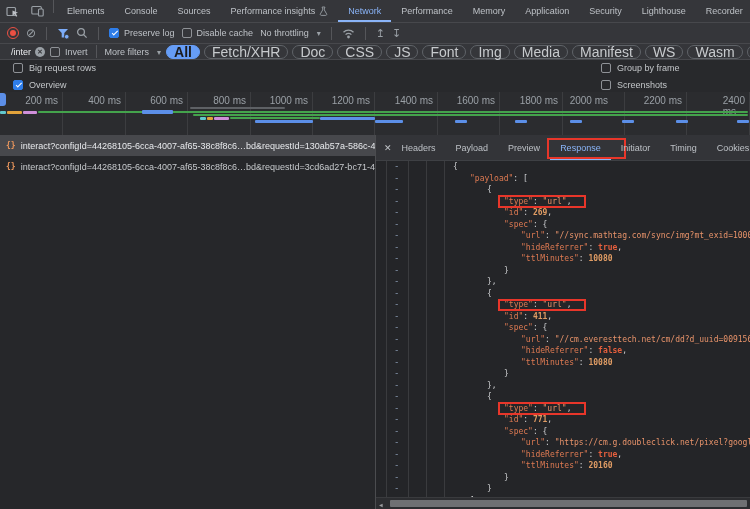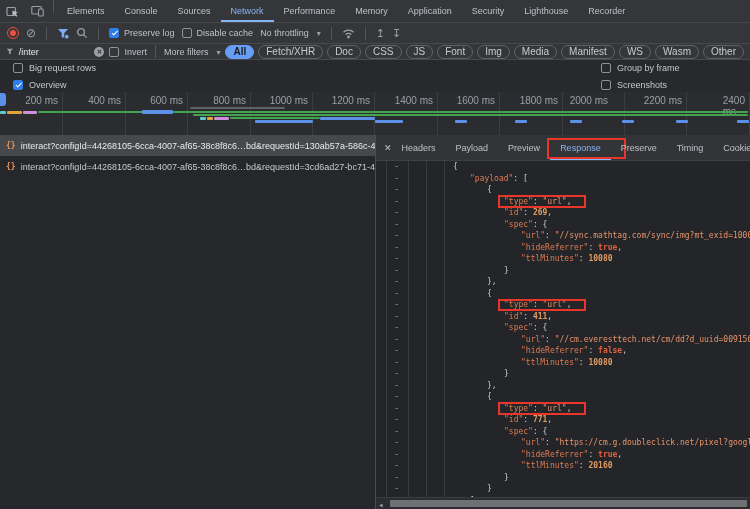--- a/index.html
+++ b/index.html
@@ -26,21 +26,21 @@
   .cb{width:10px;height:10px;border:1px solid #8f9297;border-radius:2px;box-sizing:border-box;flex:none;position:relative;background:transparent}
   .cb.checked{background:var(--cb);border-color:var(--cb)}
   .cb.checked::after{content:"";position:absolute;left:2px;top:2.1px;width:4.5px;height:2.2px;border-left:1.4px solid #fff;border-bottom:1.4px solid #fff;transform:rotate(-45deg)}
   
   .filterbar{position:absolute;top:44px;left:0;right:0;height:15px;background:#35363a;border-bottom:1px solid #47484c;display:flex;align-items:center;gap:5px;padding:0 6px;font-size:9px}
   .finput{width:112px;display:flex;align-items:center;justify-content:space-between;gap:4px}
   .fval{color:#e8eaed}
   .clearx{width:10px;height:10px;border-radius:50%;background:#9aa0a6;color:#35363a;display:flex;align-items:center;justify-content:center;flex:none}
   .clearx::after{content:"✕";font-size:6.5px;font-weight:700}
   .pills{display:flex;align-items:center;gap:4px}
-  .pill{height:12px;padding:0 7px;border:1px solid #5f6368;border-radius:7px;display:flex;align-items:center;font-size:10px;color:#c7cacd;white-space:nowrap}
+  .pill{height:12px;padding:0 7px;border:1px solid #5f6368;border-radius:7px;display:flex;align-items:center;font-size:14px;color:#c7cacd;white-space:nowrap}
   .pill.active{background:#669df6;border-color:#669df6;color:#1b1c1e;font-weight:700}
   
   .options{position:absolute;top:60px;left:0;right:0;height:32px;background:#28292c}
   .opt{position:absolute;display:flex;align-items:center;gap:6px;font-size:9px;color:#c3c6c9;white-space:nowrap}
   
   .overview{position:absolute;top:92px;left:0;right:0;height:43px;background:#2b2c2f;border-bottom:1px solid #47484c;overflow:hidden}
   .gridline{position:absolute;top:0;bottom:0;width:1px;background:#3c3d40}
   .ticklabel{position:absolute;top:3px;font-size:10px;color:#9aa0a6;transform:translateX(-100%)}
   .bar{position:absolute;border-radius:1px}
   .ovhandle{position:absolute;left:0;top:1px;width:6px;height:13px;background:#5c8fe8;border-radius:0 3px 3px 0}
@@ -96,20 +96,28 @@
     <div class="vsep"></div>
     <div class="tabs">
         <div class="tab">
           <span>Elements</span>
         </div>
         <div class="tab">
           <span>Console</span>
         </div>
         <div class="tab">
           <span>Sources</span>
+        </div>
+        <div class="tab">
+          <span>Performance insights</span>
+          <span>
+            <svg width="9" height="10" viewBox="0 0 9 10">
+              <path d="M3.2 1h2.6v0.9h-0.5v2l2.3 4a1 1 0 0 1-0.9 1.5H2.3a1 1 0 0 1-0.9-1.5l2.3-4v-2H3.2Z" fill="none" stroke="#9aa0a6" stroke-width="0.9"></path>
+            </svg>
+          </span>
         </div>
         <div class="tab active">
           <span>Network</span>
         </div>
         <div class="tab">
           <span>Performance</span>
         </div>
         <div class="tab">
           <span>Memory</span>
         </div>
@@ -322,21 +330,21 @@
               <span>Payload</span>
             </div>
             <div class="dtab">
               <span>Preview</span>
             </div>
             <div class="dtab active">
               <span>Response</span>
               <div class="red-frame"></div>
             </div>
             <div class="dtab">
-              <span>Preserve</span>
+              <span>Initiator</span>
             </div>
             <div class="dtab">
               <span>Timing</span>
             </div>
             <div class="dtab">
               <span>Cookies</span>
             </div>
           </span>
       </div>
       <div class="code" id="code-pane">

